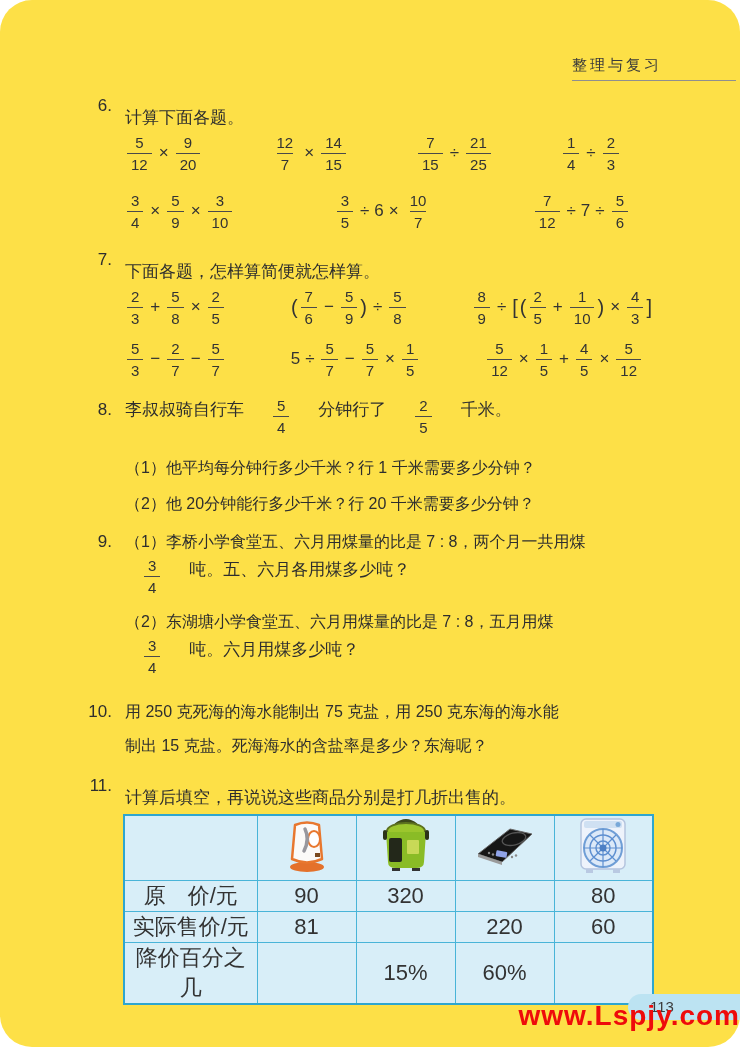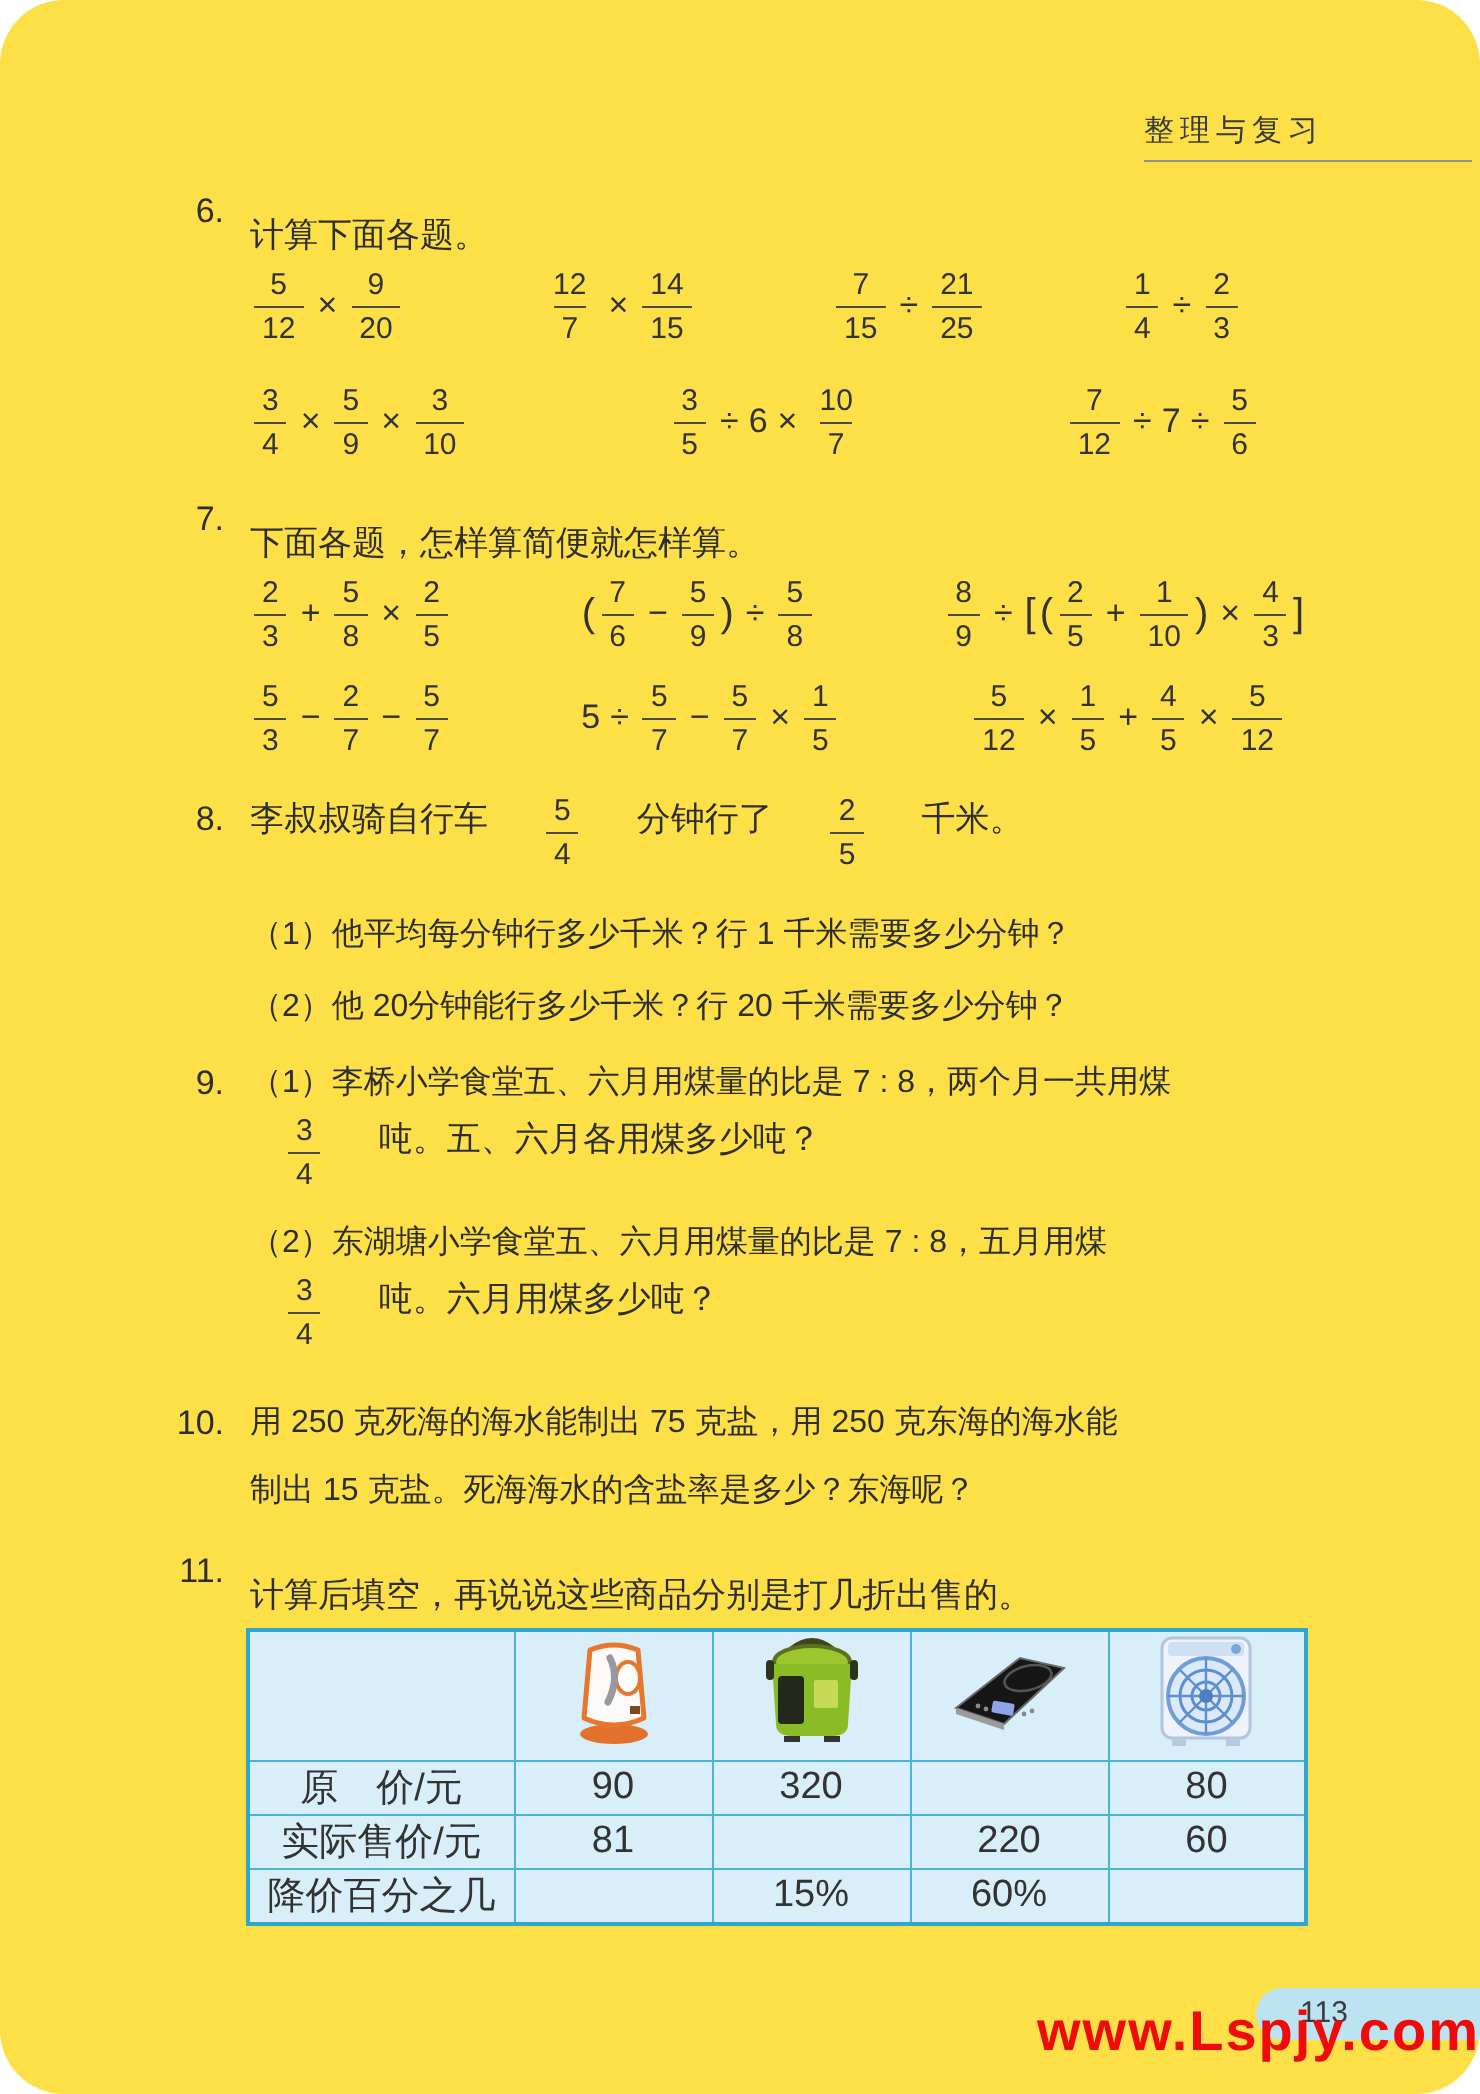--- a/index.html
+++ b/index.html
@@ -31,21 +31,21 @@
   
   .ex6{margin-top:94px;} .ex6 .mrow:first-of-type{margin-top:10px;} .ex6 .mrow+.mrow{margin-top:12px;}
   .ex7{margin-top:14px;} .ex7 .mrow:first-of-type{margin-top:8px;} .ex7 .mrow+.mrow{margin-top:6px;}
   .ex8{margin-top:16px;} .ex8 .line{margin-top:12px;}
   .ex9{margin-top:14px;} .ex9 .line{margin-top:6px;} .ex9 .exprline{margin-top:4px;}
   .ex10{margin-top:16px;} .ex10 .line+.line{margin-top:10px;}
   .ex11{margin-top:16px;}
   
   .price-table{border-collapse:collapse;margin:4px 0 0 123px;border:2px solid #2fa6cf;}
   .price-table td{border:1px solid #49b4d8;background:#d8eef8;text-align:center;
-                  font-size:19px;color:#333;padding:0;}
+                  font-size:22px;color:#333;padding:0;}
   .price-table tr.img-row td{height:62px;}
   .price-table tr.data-row td{height:26px;}
   .prod{display:inline-block;vertical-align:middle;}
   
   .pagenum{position:absolute;top:994px;right:0;width:112px;height:26px;background:#bce3f2;
            border-radius:14px 0 0 14px;line-height:26px;padding-left:22px;font-size:15px;
            color:#3c3c3c;box-sizing:border-box;}
   
   .watermark{position:absolute;top:1000px;left:0;width:100%;text-align:right;
              padding-left:110px;box-sizing:border-box;font-size:28px;font-weight:bold;

